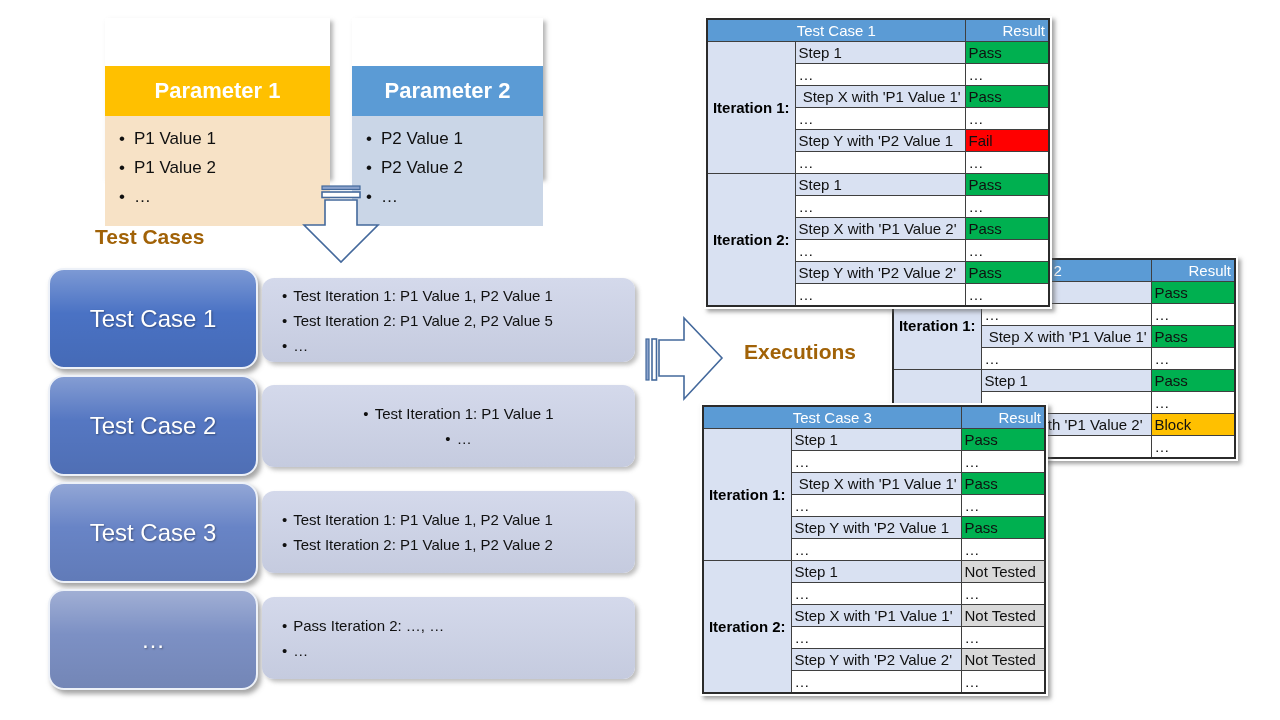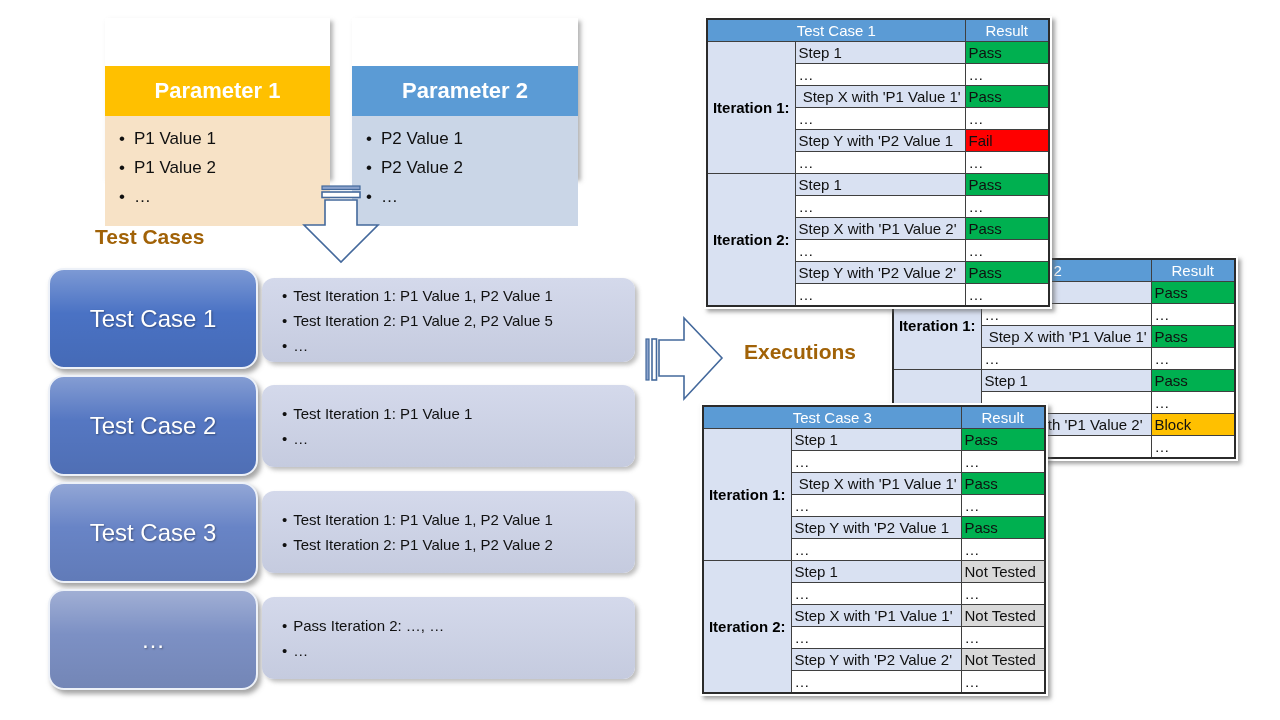--- a/index.html
+++ b/index.html
@@ -2,21 +2,21 @@
 <html><head>
 <meta charset="utf-8">
 <style>
   html,body{margin:0;padding:0;background:#fff;}
   .canvas{position:relative;width:1280px;height:720px;background:#ffffff;overflow:hidden;
           font-family:"Liberation Sans",sans-serif;color:#111;}
 
   
   .param-box{position:absolute;width:225px;height:160px;box-shadow:3px 3px 4px rgba(110,110,110,.5);}
   #param1{left:105px;top:18px;}
-  #param2{left:352px;top:18px;width:226px;}
+  #param2{left:352px;top:18px;width:191px;}
   .param-header{height:50px;display:flex;align-items:center;justify-content:center;
                 color:#fff;font-size:22px;font-weight:bold;margin-top:48px;}
   .param-body{margin:0;height:110px;padding:8px 0 0 14px;box-sizing:border-box;}
   .blist{list-style:none;}
   .blist li{font-size:17px;line-height:29px;color:#101010;white-space:pre;}
   .blist li::before{content:"•";margin-right:9px;}
 
   
   .section-title{position:absolute;font-size:21px;font-weight:bold;color:#a16207;}
   #title-test-cases{left:95px;top:225px;}
@@ -42,36 +42,36 @@
 
   
   .lane{position:absolute;left:262px;width:373px;margin:0;border-radius:12px;
         background:linear-gradient(180deg,#D4D9EB,#C5CBDF);
         box-shadow:3px 3px 4px rgba(110,110,110,.45);
         display:flex;flex-direction:column;justify-content:center;
         padding:0 0 0 20px;box-sizing:border-box;}
   .lane li{font-size:15px;line-height:25px;}
   .lane li::before{margin-right:6px;}
   #lane1{top:278px;height:84px;}
-  #lane2{top:385px;height:82px;}
+  #lane2{top:385px;height:82px;align-items:center;}
   #lane3{top:491px;height:82px;}
   #lane4{top:597px;height:82px;}
 
   
   .exec-table{position:absolute;background:#fff;padding:2px;
               box-shadow:3px 3px 4px rgba(90,90,90,.55);}
   #table-tc1{left:704px;top:16px;z-index:3;}
   #table-tc2{left:890px;top:256px;z-index:1;}
   #table-tc3{left:700px;top:403px;z-index:2;}
   .exec-table table{border-collapse:collapse;table-layout:fixed;border:2px solid #2b2b2b;}
   .exec-table th,.exec-table td{border:1px solid #3f3f3f;height:21px;font-size:15px;
                                 padding:0 3px;overflow:hidden;box-sizing:content-box;}
   .exec-table th{background:#5B9BD5;color:#fff;font-weight:normal;}
   th.t-title{text-align:center;}
-  th.t-result{text-align:center;}
+  th.t-result{text-align:right;}
   td.iter{background:#D9E1F2;font-weight:bold;text-align:center;vertical-align:middle;color:#000;}
   td.step{background:#D9E1F2;white-space:pre;color:#101010;}
   td.step.dots{background:#fff;}
   td.res{color:#101010;white-space:pre;}
 </style>
 </head>
 <body>
 
 <div class="canvas">
 

